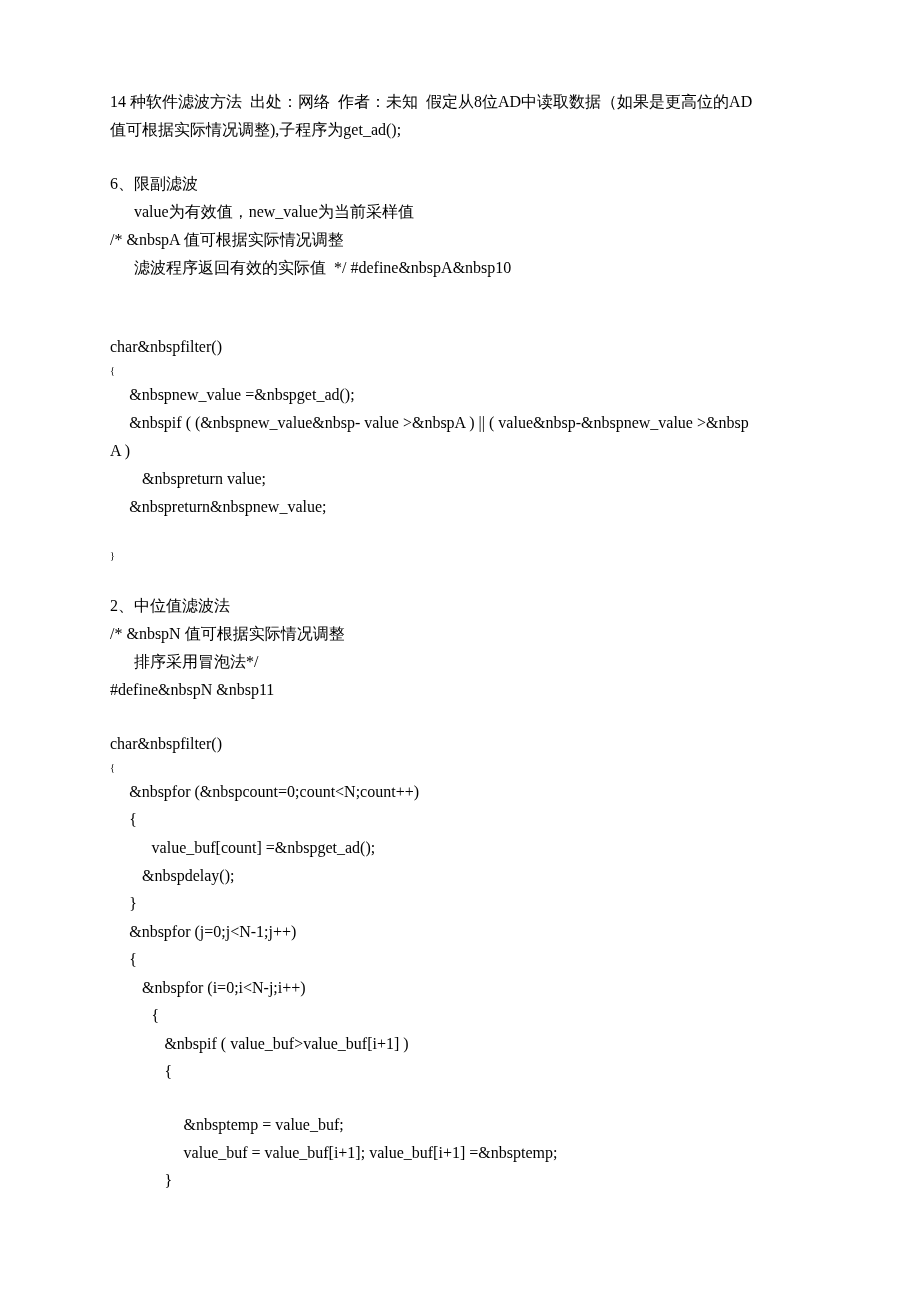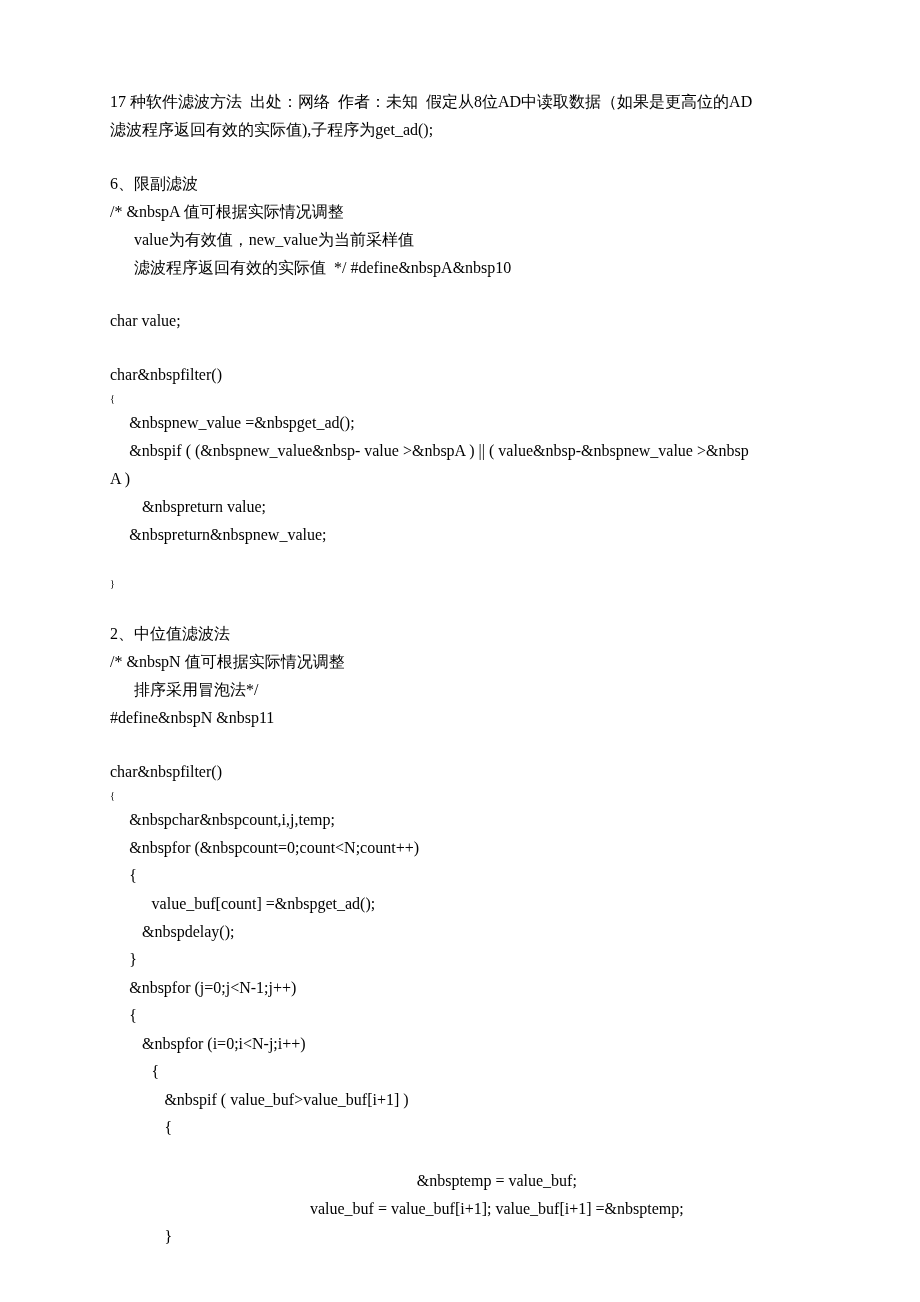--- a/index.html
+++ b/index.html
@@ -17,42 +17,41 @@
     box-sizing: border-box;
     padding: 88px 110px 60px 110px;
     background: #ffffff;
   }
   .line { white-space: pre-wrap; }
   .indent1 { padding-left: 1.2em; }
   .indent1b { padding-left: 1.5em; }
   .indent2 { padding-left: 2.0em; }
   .indent3 { padding-left: 2.6em; }
   .indent4 { padding-left: 3.4em; }
-  .indent5 { padding-left: 4.6em; text-align: center; }
+  .indent5 { padding-left: 4.6em; }
   .blank { height: 1.6em; }
   .small { font-size: 10px; line-height: 2.0; }
 </style>
 </head>
 <body>
 
 <div class="page">
 
-  <div class="line">17 种软件滤波方法  出处：网络  作者：未知  假定从8位AD中读取数据（如果是更高位的AD</div>
-  <div class="line">滤波程序返回有效的实际值),子程序为get_ad();</div>
+  <div class="line">14 种软件滤波方法  出处：网络  作者：未知  假定从8位AD中读取数据（如果是更高位的AD</div>
+  <div class="line">值可根据实际情况调整),子程序为get_ad();</div>
 
   <div class="blank"></div>
 
   <div class="line">6、限副滤波</div>
+  <div class="line indent1b">value为有效值，new_value为当前采样值</div>
   <div class="line">/* &amp;nbspA 值可根据实际情况调整</div>
-  <div class="line indent1b">value为有效值，new_value为当前采样值</div>
   <div class="line indent1b">滤波程序返回有效的实际值  */ #define&amp;nbspA&amp;nbsp10</div>
 
   <div class="blank"></div>
 
-  <div class="line">char value;</div>
 
   <div class="blank"></div>
 
   <div class="line">char&amp;nbspfilter()</div>
   <div class="line small">{</div>
   <div class="line indent1">&amp;nbspnew_value =&amp;nbspget_ad();</div>
   <div class="line indent1">&amp;nbspif ( (&amp;nbspnew_value&amp;nbsp- value &gt;&amp;nbspA ) || ( value&amp;nbsp-&amp;nbspnew_value &gt;&amp;nbsp</div>
   <div class="line">A )</div>
   <div class="line indent2">&amp;nbspreturn value;</div>
   <div class="line indent1">&amp;nbspreturn&amp;nbspnew_value;</div>
@@ -65,21 +64,20 @@
 
   <div class="line">2、中位值滤波法</div>
   <div class="line">/* &amp;nbspN 值可根据实际情况调整</div>
   <div class="line indent1b">排序采用冒泡法*/</div>
   <div class="line">#define&amp;nbspN &amp;nbsp11</div>
 
   <div class="blank"></div>
 
   <div class="line">char&amp;nbspfilter()</div>
   <div class="line small">{</div>
-  <div class="line indent1">&amp;nbspchar&amp;nbspcount,i,j,temp;</div>
   <div class="line indent1">&amp;nbspfor (&amp;nbspcount=0;count&lt;N;count++)</div>
   <div class="line indent1">{</div>
   <div class="line indent3">value_buf[count] =&amp;nbspget_ad();</div>
   <div class="line indent2">&amp;nbspdelay();</div>
   <div class="line indent1">}</div>
   <div class="line indent1">&amp;nbspfor (j=0;j&lt;N-1;j++)</div>
   <div class="line indent1">{</div>
   <div class="line indent2">&amp;nbspfor (i=0;i&lt;N-j;i++)</div>
   <div class="line indent3">{</div>
   <div class="line indent4">&amp;nbspif ( value_buf&gt;value_buf[i+1] )</div>

